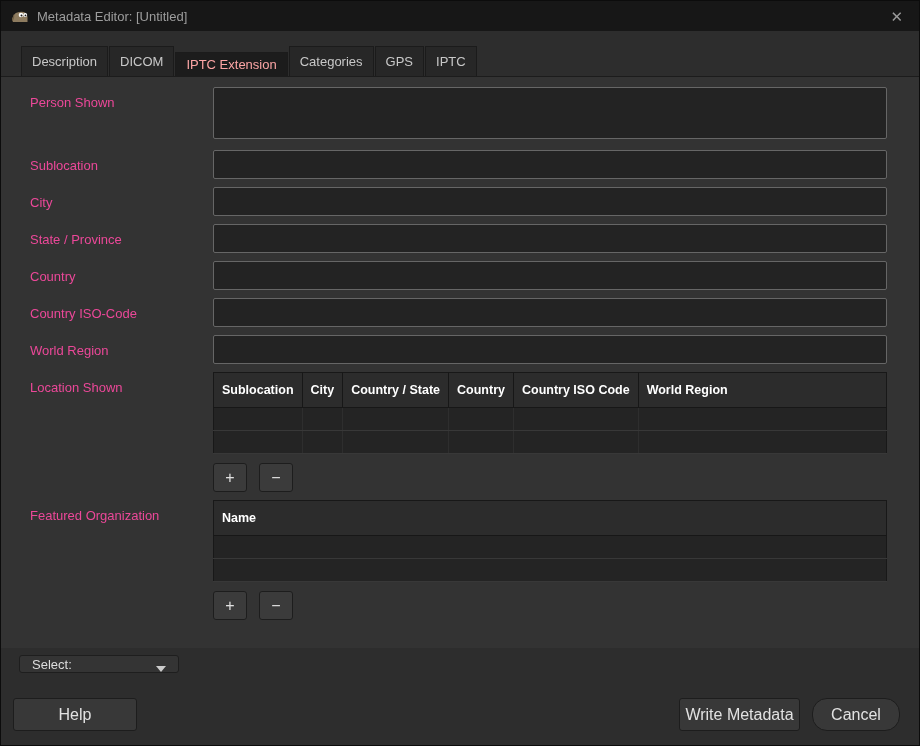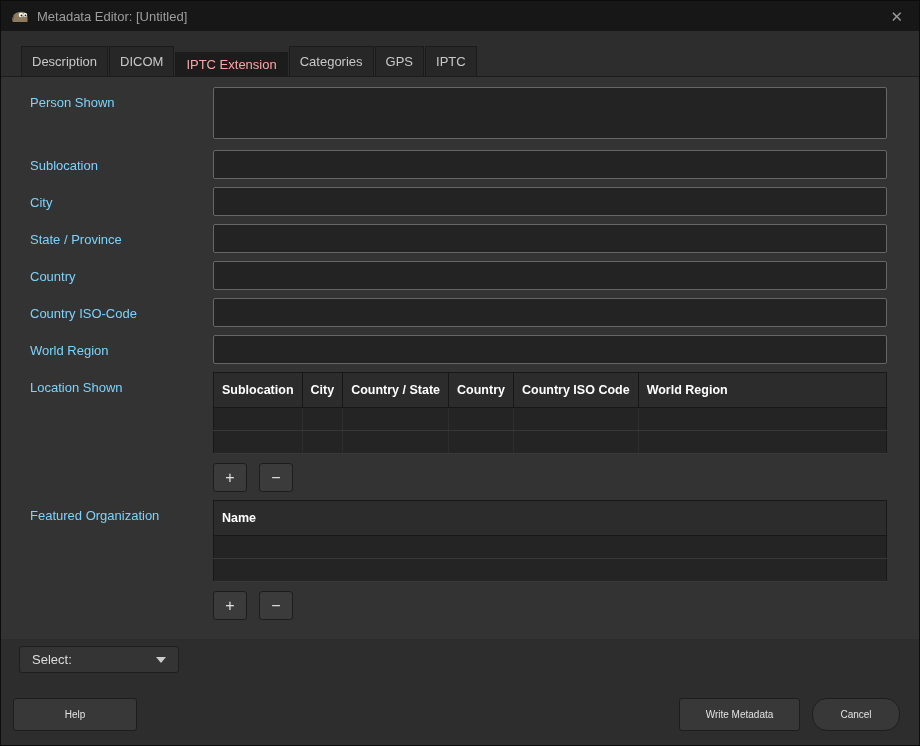--- a/index.html
+++ b/index.html
@@ -63,21 +63,21 @@
   }
   
   .form {
     display: grid;
     grid-template-columns: 183px 1fr;
     row-gap: 8px;
     padding: 10px 32px 0 29px;
   }
   .field-label {
     padding-top: 8px;
-    color: #7dd3fc;
+    color: #ec4899;
   }
   .entry {
     width: 100%;
     height: 29px;
     background: #232323;
     border: 1px solid #666666;
     border-radius: 2px;
     color: #e6e6e6;
     font-family: "Liberation Sans", sans-serif;
     font-size: 13px;
@@ -124,25 +124,25 @@
     border-radius: 3px;
     color: #e0e0e0;
     font-size: 16px;
     font-family: "Liberation Sans", sans-serif;
     display: flex; align-items: center; justify-content: center;
     cursor: default;
   }
   
   .select-row { flex: 0 0 auto; padding: 7px 0 0 18px; }
   .combo {
-    width: 160px; height: 27px;
+    width: 160px; height: 18px;
     background: #343434;
     border: 1px solid #1e1e1e;
     border-radius: 3px;
-    display: flex; align-items: center;
+    display: flex; align-items: flex-end;
     padding: 0 12px;
     cursor: default;
   }
   .combo .combo-label { flex: 1 1 auto; color: #dddddd; }
   .combo .arrow {
     width: 0; height: 0;
     border-left: 5px solid transparent;
     border-right: 5px solid transparent;
     border-top: 6px solid #cccccc;
   }
@@ -152,21 +152,21 @@
     display: flex; align-items: center;
     padding: 25px 19px 14px 12px;
   }
   .push-btn {
     height: 33px;
     background: #383838;
     border: 1px solid #1d1d1d;
     border-radius: 3px;
     color: #e2e2e2;
     font-family: "Liberation Sans", sans-serif;
-    font-size: 10px;
+    font-size: 16px;
     display: flex; align-items: center; justify-content: center;
     cursor: default;
   }
   .help-btn { width: 124px; }
   .spacer { flex: 1 1 auto; }
   .write-btn { width: 121px; margin-right: 12px; }
   .cancel-btn { width: 88px; border-radius: 15px; }
 </style>
 </head>
 <body>

